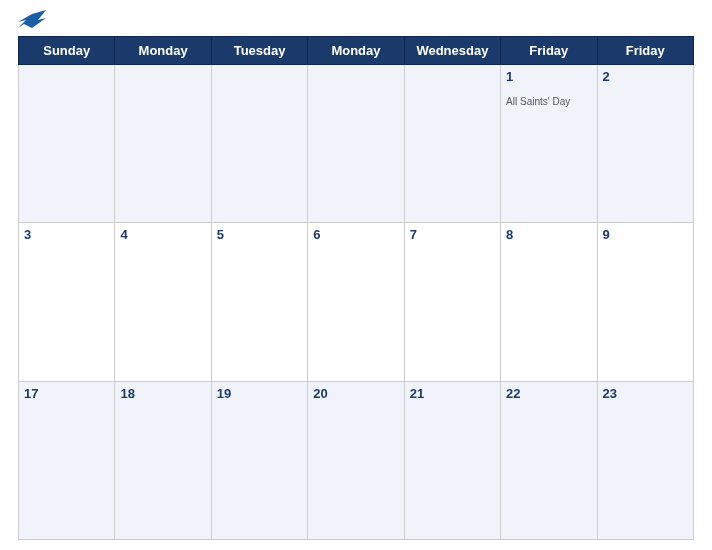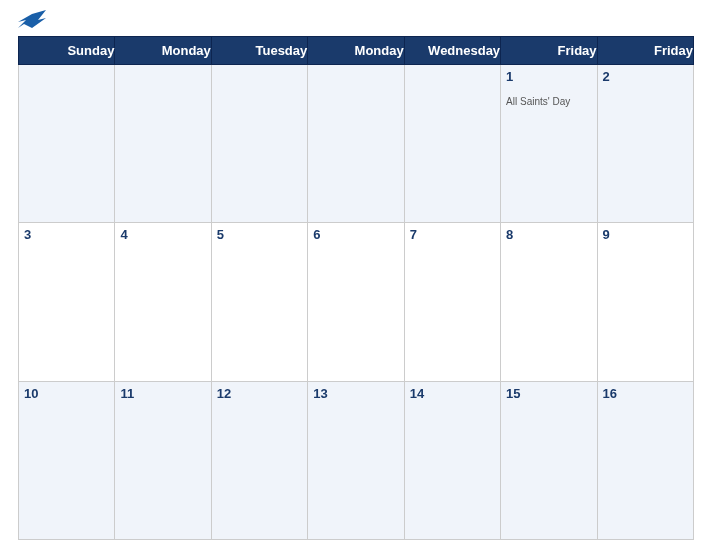--- a/index.html
+++ b/index.html
@@ -62,21 +62,21 @@
       border-collapse: collapse;
       flex: 1;
     }
 
     .calendar thead tr th {
       background-color: #1a3a6b;
       color: #fff;
       font-size: 13px;
       font-weight: bold;
       padding: 6px 0;
-      text-align: right;
+      text-align: center;
       border: 1px solid #0d2550;
       margin-left: 24px;
     }
 
     .calendar tbody tr td {
       border: 1px solid #ccc;
       vertical-align: top;
       width: calc(100% / 7);
       height: 72px;
       padding: 4px 5px;
@@ -165,35 +165,35 @@
         </td>
         <td>
           <span class="day-num">8</span>
         </td>
         <td>
           <span class="day-num">9</span>
         </td>
       </tr>
       <tr>
         <td>
-          <span class="day-num">10</span>
+          <span class="day-num">17</span>
         </td>
         <td>
-          <span class="day-num">11</span>
+          <span class="day-num">18</span>
         </td>
         <td>
-          <span class="day-num">12</span>
+          <span class="day-num">19</span>
         </td>
         <td>
-          <span class="day-num">13</span>
+          <span class="day-num">20</span>
         </td>
         <td>
-          <span class="day-num">14</span>
+          <span class="day-num">21</span>
         </td>
         <td>
-          <span class="day-num">15</span>
+          <span class="day-num">22</span>
         </td>
         <td>
-          <span class="day-num">16</span>
+          <span class="day-num">23</span>
         </td>
       </tr>
     </tbody>
 </table>
 
 </body></html>

